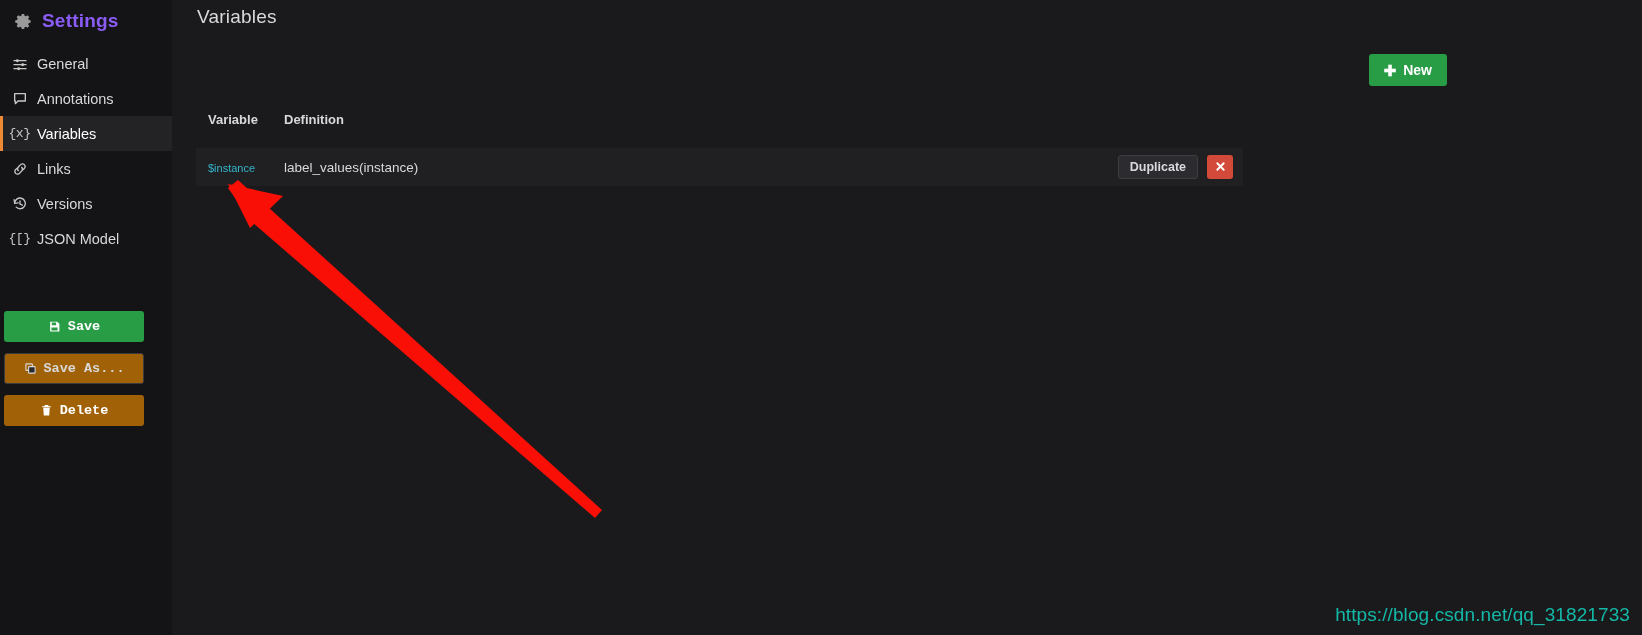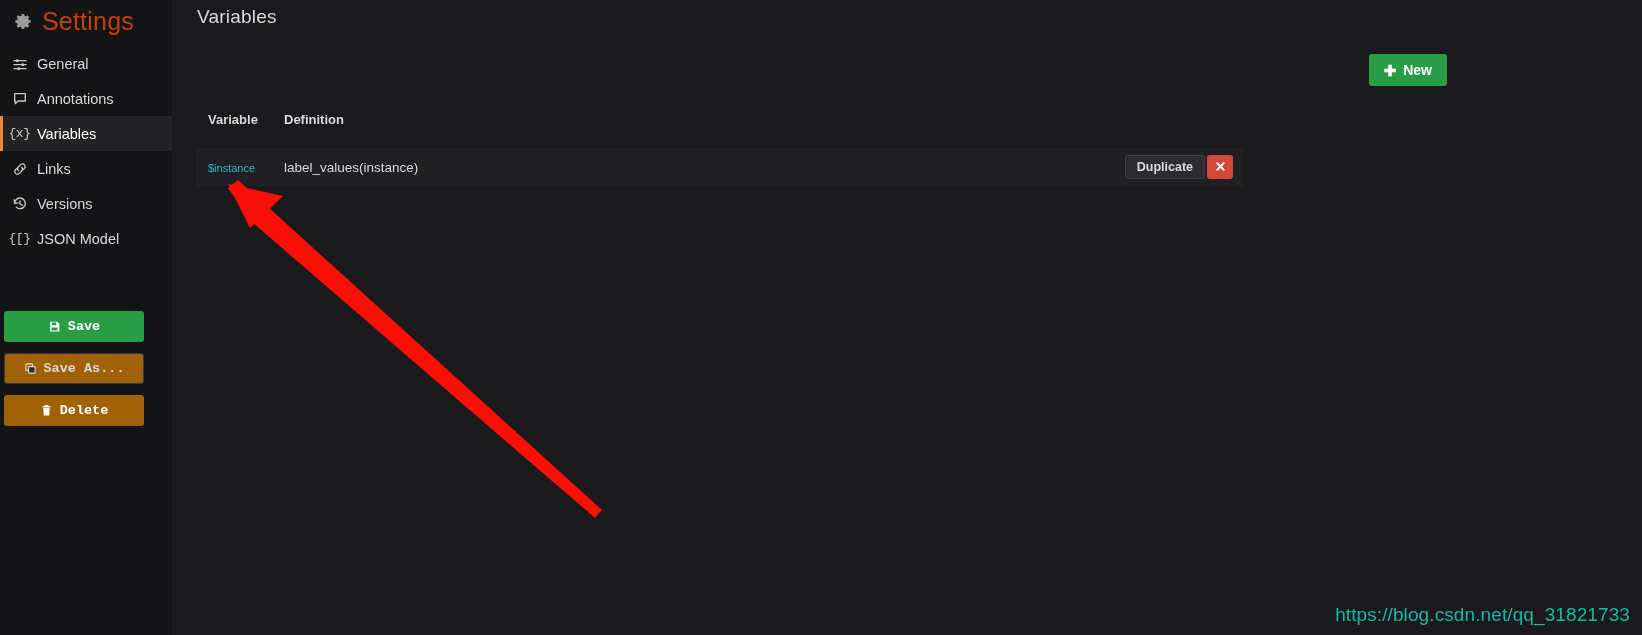--- a/index.html
+++ b/index.html
@@ -42,23 +42,23 @@
     padding: 6px 0 6px 14px;
     height: 34px;
   }
   .settings-header .gear {
     width: 19px;
     height: 19px;
     display: block;
     flex: 0 0 19px;
   }
   .settings-title {
-    font-size: 25px;
-    color: #c2410c;
-    font-weight: 400;
+    font-size: 19px;
+    color: #8b5cf6;
+    font-weight: 700;
     letter-spacing: 0.2px;
     white-space: nowrap;
   }
 
   .nav {
     margin-top: 8px;
     display: flex;
     flex-direction: column;
   }
 
@@ -219,21 +219,21 @@
   }
   .var-def {
     font-size: 13.5px;
     color: #d8d9da;
     white-space: nowrap;
   }
   .row-actions {
     margin-left: auto;
     display: flex;
     align-items: center;
-    gap: 2px;
+    gap: 9px;
   }
   .btn-dup {
     background: #2c2c30;
     border: 1px solid #3d3d42;
     border-radius: 3px;
     color: #d8d9da;
     font-size: 12.5px;
     font-weight: bold;
     height: 24px;
     padding: 0 11px;

